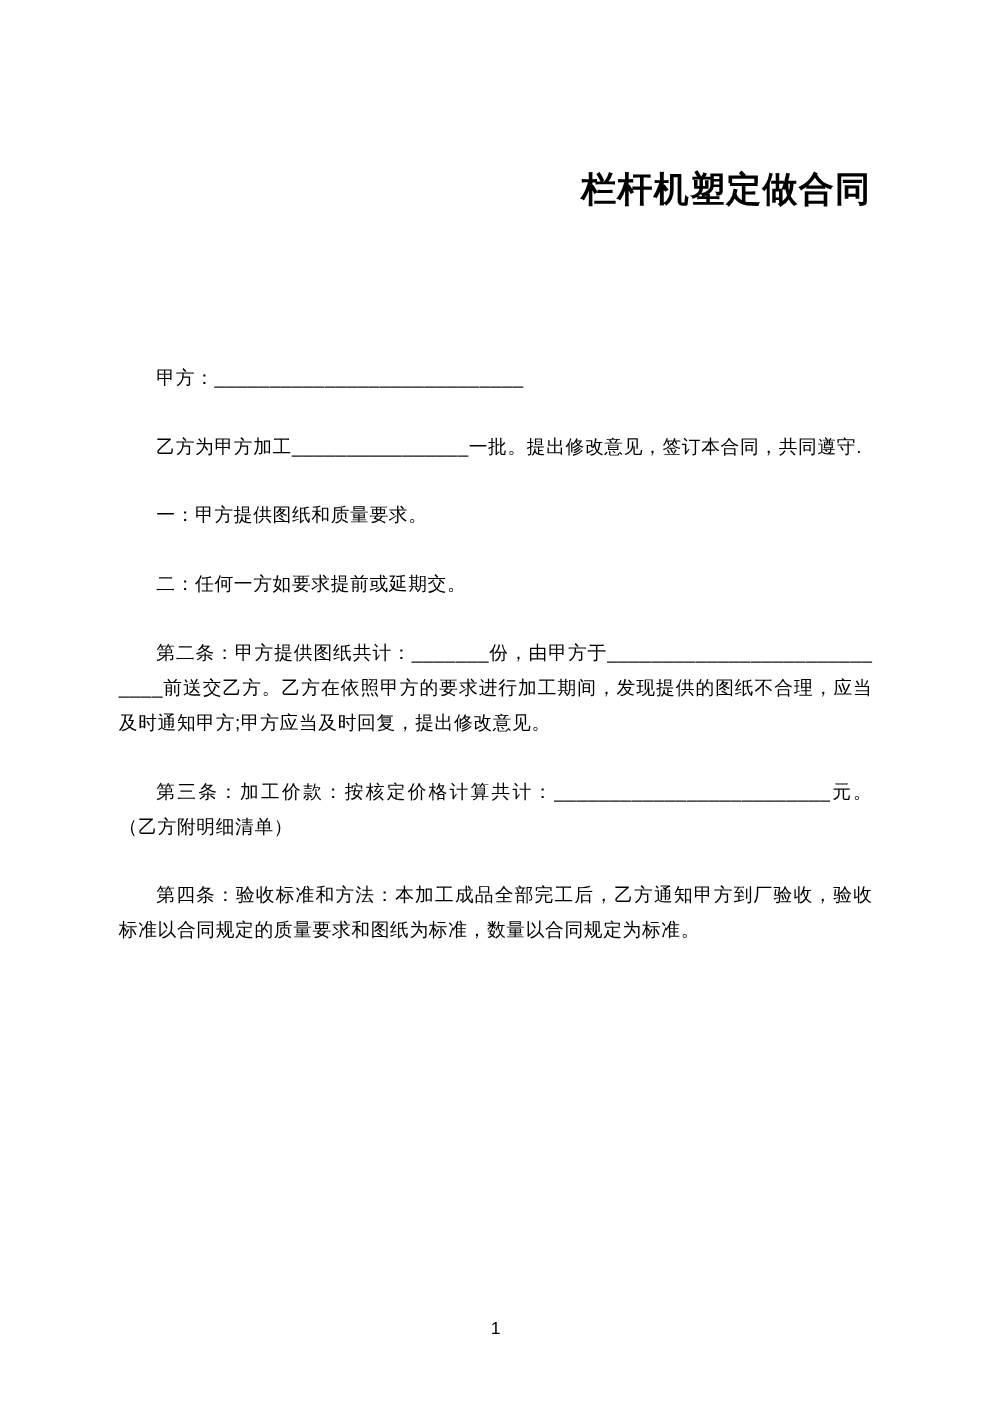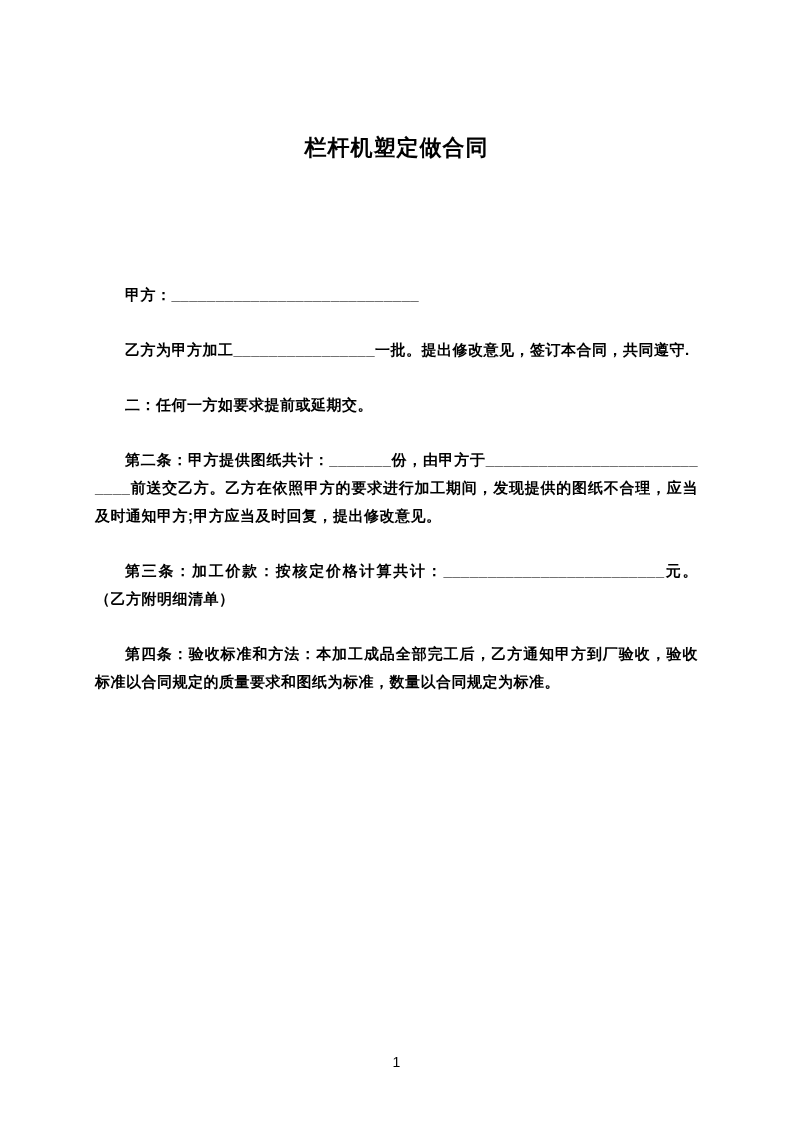--- a/index.html
+++ b/index.html
@@ -14,31 +14,31 @@
     margin: 0 auto;
     background: #ffffff;
     color: #000000;
     font-family: "Liberation Sans", "DejaVu Sans", sans-serif;
     overflow: hidden;
     box-sizing: border-box;
   }
   .doc-title {
     padding-top: 133px;
     margin: 0 96px 118px 96px;
-    text-align: center;
-    font-size: 22px;
+    text-align: right;
+    font-size: 28px;
     font-weight: bold;
     letter-spacing: 1px;
   }
   .content {
     margin: 0 95px;
   }
   .para {
     font-size: 15px;
-    font-weight: 700;
+    font-weight: 400;
     line-height: 28px;
     margin: 0 0 27px 0;
     text-indent: 2em;
     text-align: justify;
     word-break: break-all;
     letter-spacing: 0.5px;
   }
   .page-number {
     position: absolute;
     bottom: 52px;
@@ -52,20 +52,21 @@
 </head>
 <body>
 
 <div class="page">
 
   <h1 class="doc-title">栏杆机塑定做合同</h1>
 
   <div class="content">
     <p class="para">甲方：____________________________</p>
     <p class="para">乙方为甲方加工________________一批。提出修改意见，签订本合同，共同遵守.</p>
+    <p class="para">一：甲方提供图纸和质量要求。</p>
     <p class="para">二：任何一方如要求提前或延期交。</p>
     <p class="para">第二条：甲方提供图纸共计：_______份，由甲方于____________________________前送交乙方。乙方在依照甲方的要求进行加工期间，发现提供的图纸不合理，应当及时通知甲方;甲方应当及时回复，提出修改意见。</p>
     <p class="para">第三条：加工价款：按核定价格计算共计：_________________________元。（乙方附明细清单）</p>
     <p class="para">第四条：验收标准和方法：本加工成品全部完工后，乙方通知甲方到厂验收，验收标准以合同规定的质量要求和图纸为标准，数量以合同规定为标准。</p>
   </div>
 
   <div class="page-number">1</div>
 
 </div>
 

